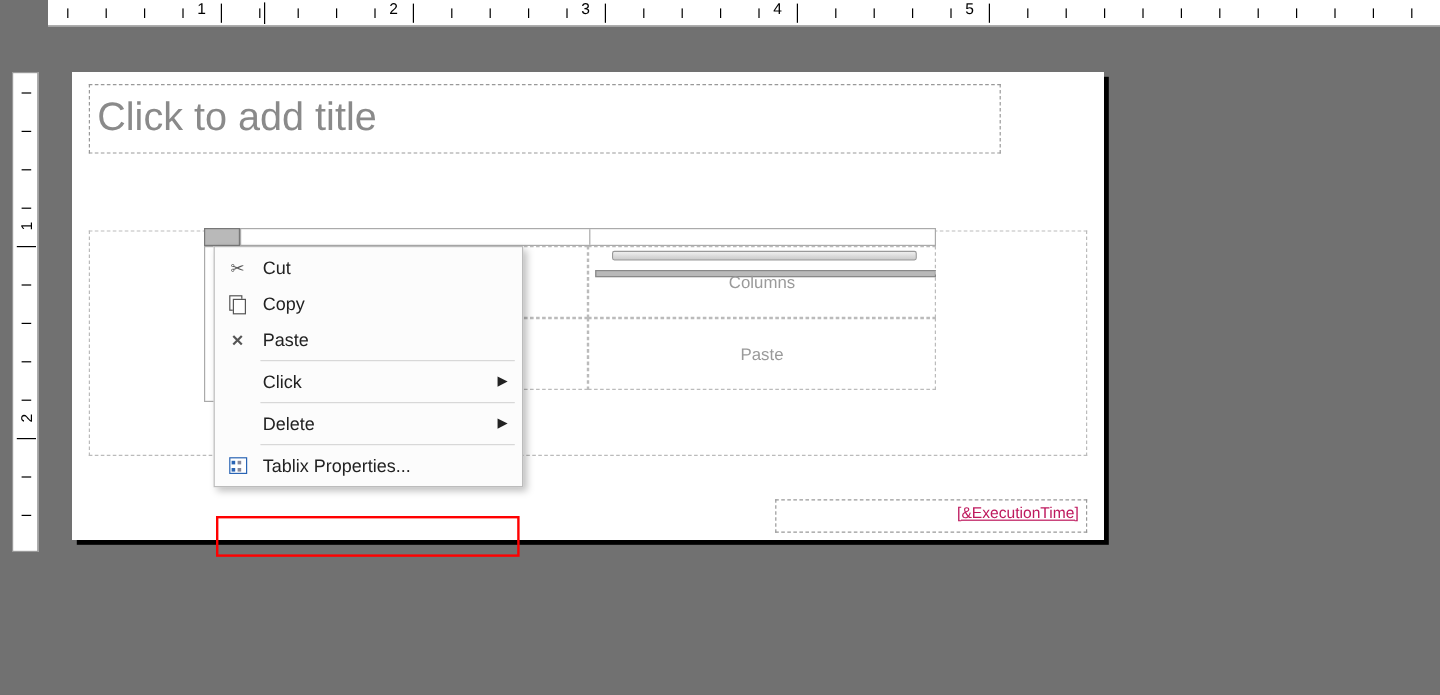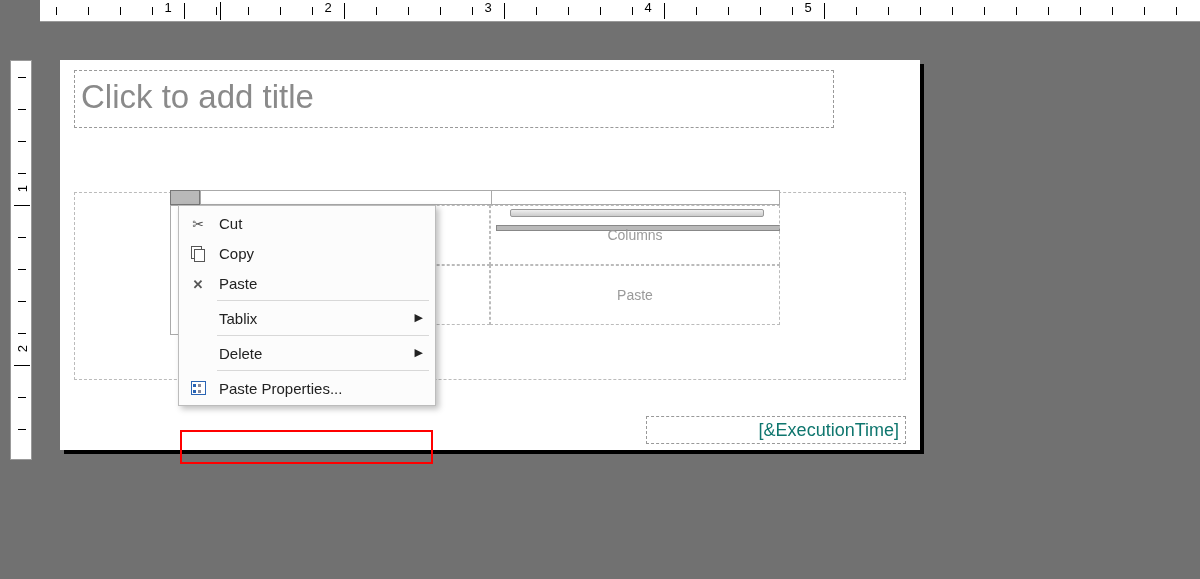--- a/index.html
+++ b/index.html
@@ -98,24 +98,25 @@
     position: absolute;
     left: 14px; top: 132px;
     width: 832px; height: 188px;
     border: 1px dashed #bbb;
   }
   .footer-placeholder {
     position: absolute;
     left: 586px; top: 356px;
     width: 260px; height: 28px;
     border: 1px dashed #999;
-    font-size: 18px;
-    color: #0f766e;
+    font-size: 13px;
+    color: #be185d;
     text-align: right;
     padding: 3px 6px 0 0;
+    text-decoration: underline;
   }
 
   
   .tablix {
     position: absolute;
     left: 110px; top: 130px;
     width: 610px; height: 148px;
   }
   .tablix-corner {
     position: absolute; left: 0; top: 0;
@@ -299,31 +300,31 @@
   </div>
   <div class="menu-item">
     <span class="icon-slot">
         <span class="ic-delete"></span>
       </span>
     <span>Paste</span>
   </div>
   <div class="menu-sep"></div>
   <div class="menu-item">
     <span class="icon-slot"></span>
-    <span>Tablix</span>
+    <span>Click</span>
     <span class="arrow">▶</span>
   </div>
   <div class="menu-sep"></div>
   <div class="menu-item">
     <span class="icon-slot"></span>
     <span>Delete</span>
     <span class="arrow">▶</span>
   </div>
   <div class="menu-sep"></div>
   <div class="menu-item">
     <span class="icon-slot">
         <span class="ic-props"></span>
       </span>
-    <span>Paste Properties...</span>
+    <span>Tablix Properties...</span>
   </div>
 </div>
 
 <div class="menu-highlight"></div>
 
 </body></html>

